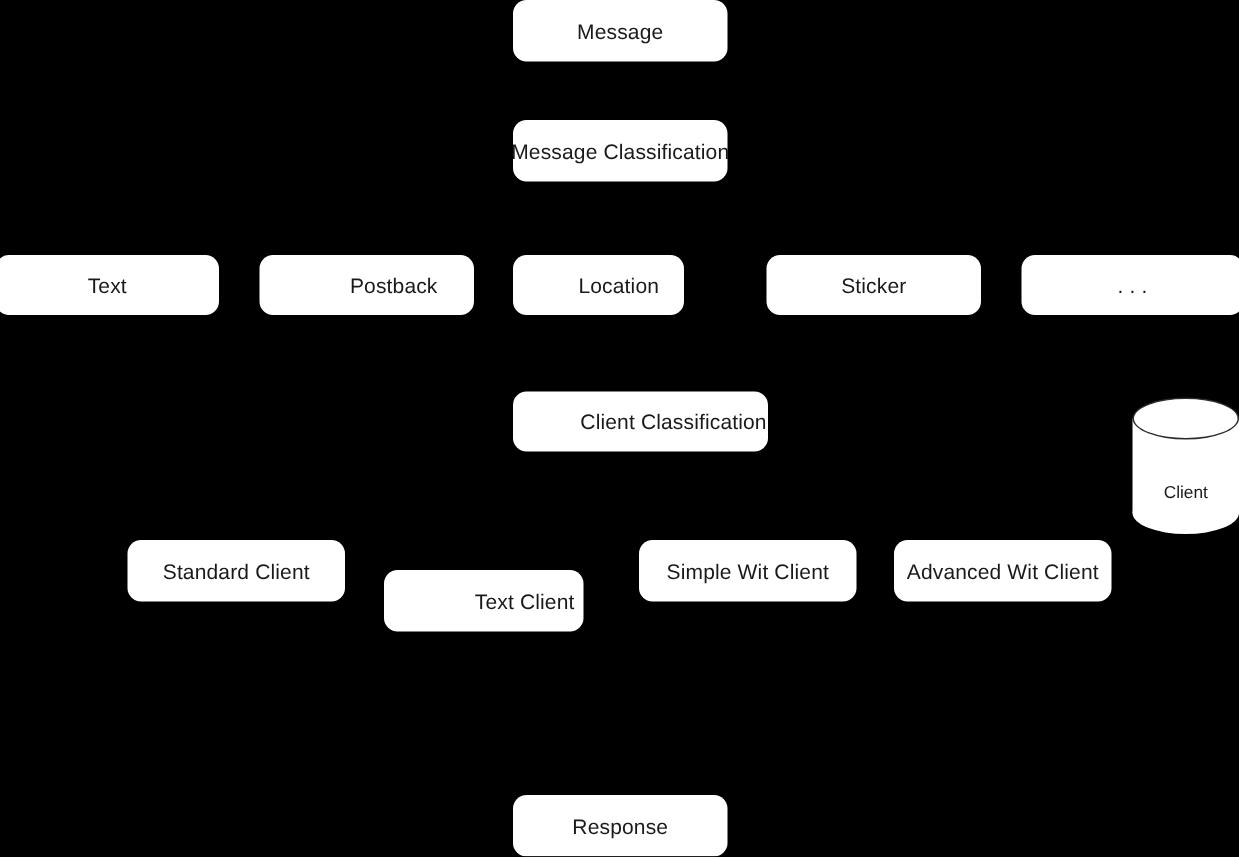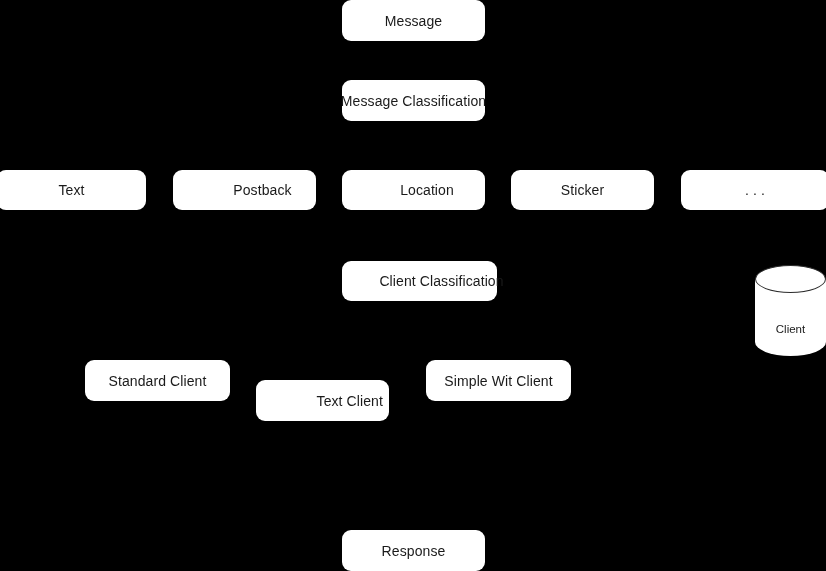--- a/index.html
+++ b/index.html
@@ -93,33 +93,33 @@
   </div>
 
   <div class="node" style="left:-3px; top:170px; width:149px; height:40px;">
     <span class="label">Text</span>
   </div>
 
   <div class="node" style="left:173px; top:170px; width:143px; height:40px;padding-left:36px;">
     <span class="label">Postback</span>
   </div>
 
-  <div class="node" style="left:342px; top:170px; width:143px; height:40px;padding-left:27px;">
+  <div class="node" style="left:342px; top:170px; width:114px; height:40px;padding-left:27px;">
     <span class="label">Location</span>
   </div>
 
   <div class="node" style="left:511px; top:170px; width:143px; height:40px;">
     <span class="label">Sticker</span>
   </div>
 
   <div class="node" style="left:681px; top:170px; width:148px; height:40px;">
     <span class="label">. . .</span>
   </div>
 
-  <div class="node" style="left:342px; top:261px; width:155px; height:40px;padding-left:44px;">
+  <div class="node" style="left:342px; top:261px; width:170px; height:40px;padding-left:44px;">
     <span class="label">Client Classification</span>
   </div>
 
   <div class="cylinder" style="left:755px; top:265px; width:71px; height:91px;">
     <div class="cyl-body"></div>
     <div class="cyl-bottom"></div>
     <div class="cyl-top"></div>
     <span class="cyl-label" style="top:59px;">Client</span>
   </div>
 
@@ -128,19 +128,22 @@
   </div>
 
   <div class="node" style="left:256px; top:380px; width:133px; height:41px;justify-content:flex-end;">
     <span class="label">Text Client</span>
   </div>
 
   <div class="node" style="left:426px; top:360px; width:145px; height:41px;">
     <span class="label">Simple Wit Client</span>
   </div>
 
+  <div class="node" style="left:596px; top:360px; width:145px; height:41px;">
+    <span class="label">Advanced Wit Client</span>
+  </div>
 
 
   <div class="node" style="left:342px; top:530px; width:143px; height:41px;">
     <span class="label">Response</span>
   </div>
 
 </div>
 
 </body></html>

